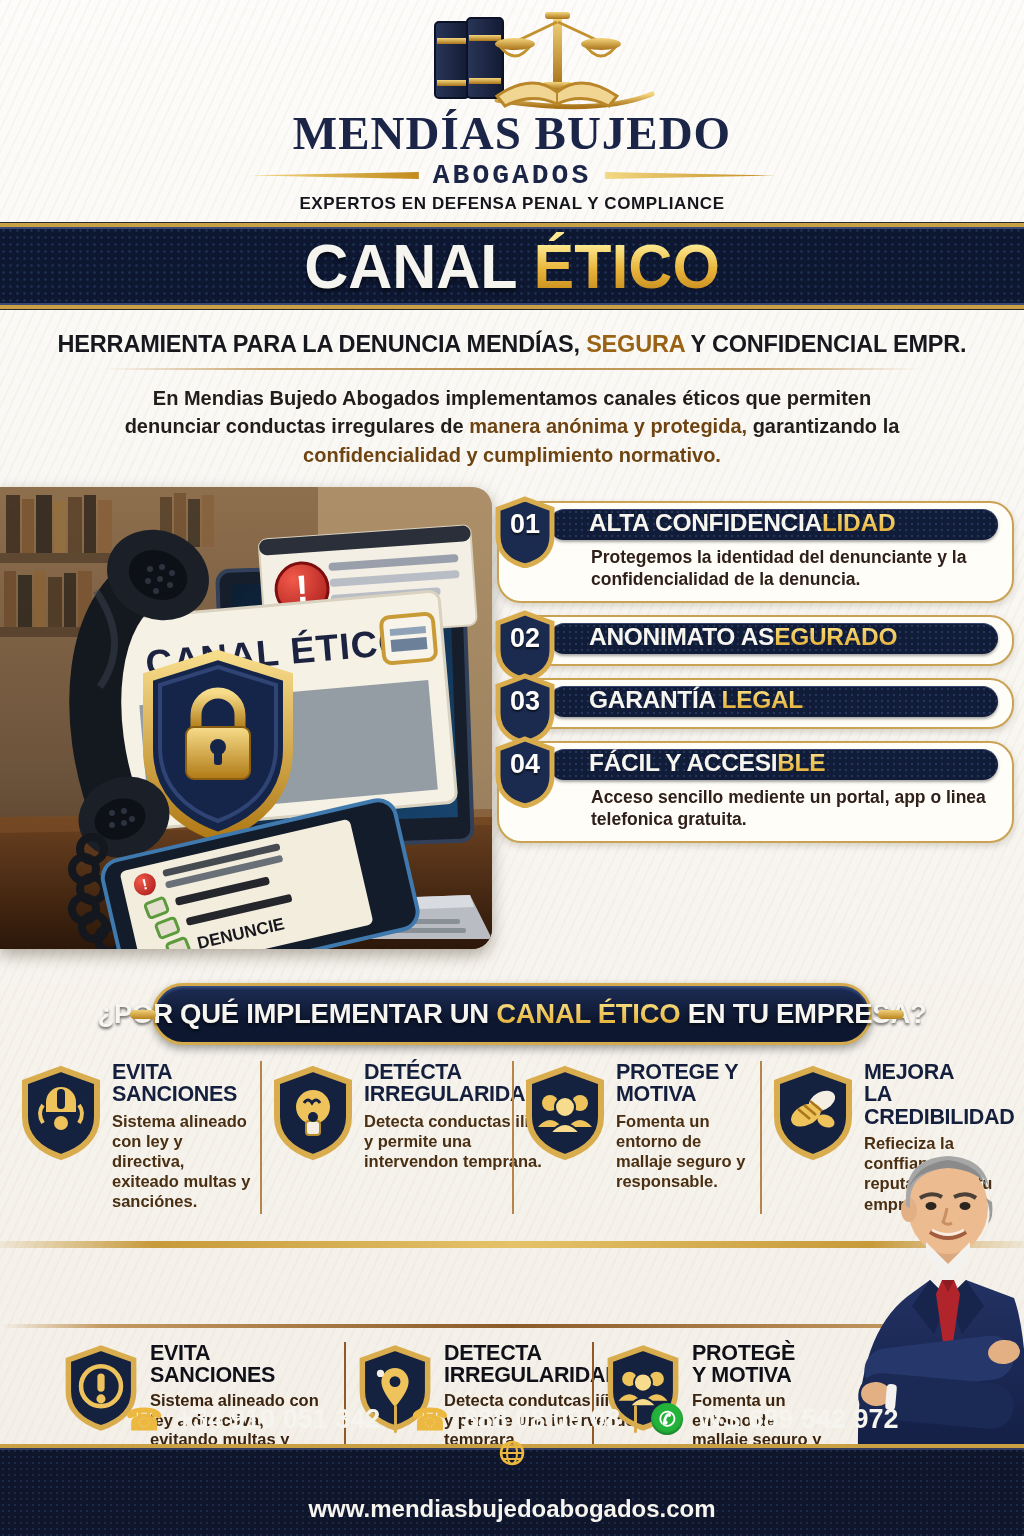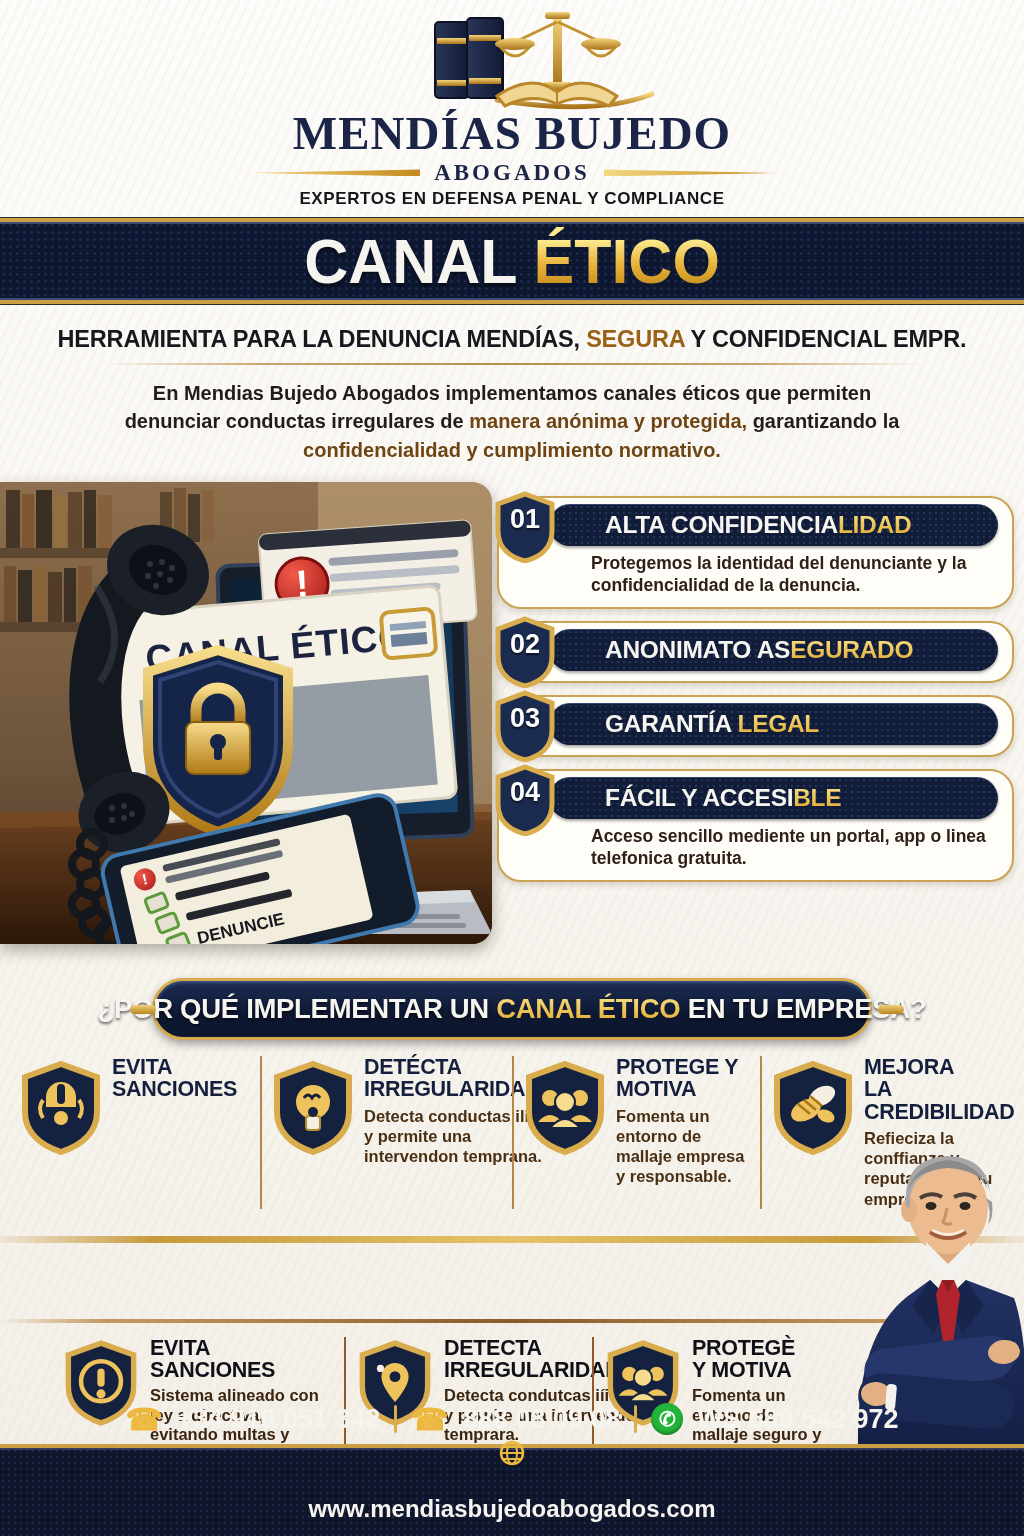--- a/index.html
+++ b/index.html
@@ -17,21 +17,21 @@
   .logo-art { display:block; margin:0 auto; }
   .brand {
     font-family:"Liberation Serif", serif; font-weight:700; color:#1b2547;
     font-size:47px; letter-spacing:1px; line-height:1.02; margin-top:-6px;
     text-shadow:0 1px 0 rgba(255,255,255,.6);
   }
   .brand-sub-row { display:flex; align-items:center; justify-content:center; gap:14px; margin-top:2px; }
   .gold-taper { width:170px; height:7px; background:linear-gradient(90deg,#f3d883,#c28a1c); }
   .gold-taper.left  { clip-path:polygon(0 50%,100% 0,100% 100%); }
   .gold-taper.right { clip-path:polygon(0 0,100% 50%,0 100%); }
-  .brand-sub { font-family:Liberation Serif, serif; font-weight:700; color:#1b2547; font-size:23px; letter-spacing:3px; }
+  .brand-sub { font-family:Liberation Mono, monospace; font-weight:700; color:#1b2547; font-size:28px; letter-spacing:3px; }
   .tagline { font-size:17px; font-weight:700; color:#15151c; letter-spacing:.6px; margin-top:3px; }
   
   .banner {
     margin-top:9px; height:86px; position:relative;
     background:#0d1730;
     background-image:radial-gradient(rgba(52,76,130,.4) 1px, transparent 1.6px);
     background-size:7px 7px;
     border-top:4px solid #caa045; border-bottom:4px solid #caa045;
     box-shadow:inset 0 2px 0 #3a4a74, inset 0 -2px 0 #3a4a74, 0 0 0 1px #2a2a30;
     display:flex; align-items:center; justify-content:center;
@@ -51,24 +51,24 @@
   
   .intro { width:790px; margin:14px auto 0; text-align:center; font-size:20px; line-height:1.42; font-weight:600; color:#201d1b; }
   .intro .accent { color:#6e4412; font-weight:700; }
   
   .main { position:relative; height:472px; margin-top:18px; }
   .illus-wrap { position:absolute; left:0; top:0; width:492px; height:462px;
     border-radius:0 20px 20px 0; overflow:hidden; box-shadow:0 6px 16px rgba(40,30,10,.35); }
   .cards { position:absolute; left:497px; top:14px; width:517px; }
   .card { position:relative; background:#fffdf7; border:2px solid #c9a353; border-radius:24px;
     padding:6px 14px 10px 92px; margin-bottom:12px; box-shadow:0 3px 7px rgba(60,45,15,.18); }
-  .card-head { position:relative; margin-left:-42px; height:42px; border-radius:21px;
+  .card-head { position:relative; margin-left:-42px; height:31px; border-radius:21px;
     background:#111c38;
     background-image:radial-gradient(rgba(60,86,140,.45) 1px, transparent 1.5px); background-size:6px 6px;
-    display:flex; align-items:center; padding-left:56px;
+    display:flex; padding-left:40px;
     box-shadow:inset 0 1px 0 #35456e, 0 2px 3px rgba(0,0,0,.35); }
   .card-title { font-size:24.5px; font-weight:900; letter-spacing:-.3px; white-space:pre; }
   .card-title .w { color:#f7f5ef; }
   .card-title .g { background:linear-gradient(#fbe58c, #e2a92d); -webkit-background-clip:text; background-clip:text; color:transparent; }
   .shield-badge { position:absolute; left:-6px; top:-7px; width:64px; height:72px; }
   .shield-badge .num { position:absolute; left:0; top:13px; width:64px; text-align:center;
     font-size:27px; font-weight:900; color:#fdfdfb; text-shadow:0 2px 2px rgba(0,0,0,.6); }
   .card-desc { margin-top:7px; font-size:17.5px; line-height:1.25; font-weight:600; color:#30201a; }
   .card-desc .it { font-style:italic; }
   
@@ -436,20 +436,21 @@
     <div class="why-item w1">
       <svg class="icon-shield" width="86" height="96" viewBox="0 0 86 96">
         <path d="M43 4 L79 17 V52 C79 72 64 85 43 92 C22 85 7 72 7 52 V17 Z" fill="#14223f" stroke="#d9ad4e" stroke-width="6"></path>
         <path d="M43 22 a15 15 0 0 1 15 15 v10 h-30 v-10 a15 15 0 0 1 15 -15" fill="#eec35c"></path>
         <rect x="39" y="24" width="8" height="20" rx="4" fill="#14223f"></rect>
         <circle cx="43" cy="58" r="7" fill="#eec35c"></circle>
         <path d="M25 40 q-6 8 0 18 M61 40 q6 8 0 18" fill="none" stroke="#eec35c" stroke-width="4"></path>
       </svg>
       <div>
         <h3><span>EVITA</span><br><span>SANCIONES</span></h3>
+        <p>Sistema alineado con ley y directiva, exiteado multas y sanciónes.</p>
       </div>
     </div>
 
     <div class="why-item w2">
       <svg class="icon-shield" width="86" height="96" viewBox="0 0 86 96">
         <path d="M43 4 L79 17 V52 C79 72 64 85 43 92 C22 85 7 72 7 52 V17 Z" fill="#14223f" stroke="#d9ad4e" stroke-width="6"></path>
         <circle cx="43" cy="42" r="17" fill="#eec35c"></circle>
         <path d="M34 38 q4 -6 8 0 q4 -6 8 0" fill="none" stroke="#14223f" stroke-width="3"></path>
         <rect x="36" y="56" width="14" height="14" rx="3" fill="#f4efe2" stroke="#b78e2e" stroke-width="2"></rect>
         <circle cx="43" cy="52" r="5" fill="#14223f"></circle>
@@ -464,21 +465,21 @@
       <svg class="icon-shield" width="86" height="96" viewBox="0 0 86 96">
         <path d="M43 4 L79 17 V52 C79 72 64 85 43 92 C22 85 7 72 7 52 V17 Z" fill="#14223f" stroke="#d9ad4e" stroke-width="6"></path>
         <circle cx="28" cy="38" r="8" fill="#eec35c"></circle>
           <circle cx="58" cy="38" r="8" fill="#eec35c"></circle>
         <path d="M16 62 q12 -14 24 0 Z M46 62 q12 -14 24 0 Z" fill="#eec35c"></path>
         <circle cx="43" cy="42" r="10" fill="#f6dc8c" stroke="#14223f" stroke-width="2"></circle>
         <path d="M28 68 q15 -18 30 0 Z" fill="#f6dc8c" stroke="#14223f" stroke-width="2"></path>
       </svg>
       <div>
         <h3><span>PROTEGE Y</span><br><span>MOTIVA</span></h3>
-        <p>Fomenta un entorno de mallaje empresa y responsable.</p>
+        <p>Fomenta un entorno de mallaje seguro y responsable.</p>
       </div>
     </div>
 
     <div class="why-item w4">
       <svg class="icon-shield" width="86" height="96" viewBox="0 0 86 96">
         <path d="M43 4 L79 17 V52 C79 72 64 85 43 92 C22 85 7 72 7 52 V17 Z" fill="#14223f" stroke="#d9ad4e" stroke-width="6"></path>
         <ellipse cx="52" cy="36" rx="14" ry="9" fill="#f4efe2" transform="rotate(-28 52 36)"></ellipse>
         <ellipse cx="36" cy="50" rx="16" ry="10" fill="#eec35c" transform="rotate(-28 36 50)"></ellipse>
         <path d="M28 44 l12 10 M34 40 l12 10 M40 36 l12 10" stroke="#a9761a" stroke-width="2.5"></path>
         <ellipse cx="56" cy="56" rx="9" ry="6" fill="#eec35c" transform="rotate(24 56 56)"></ellipse>

